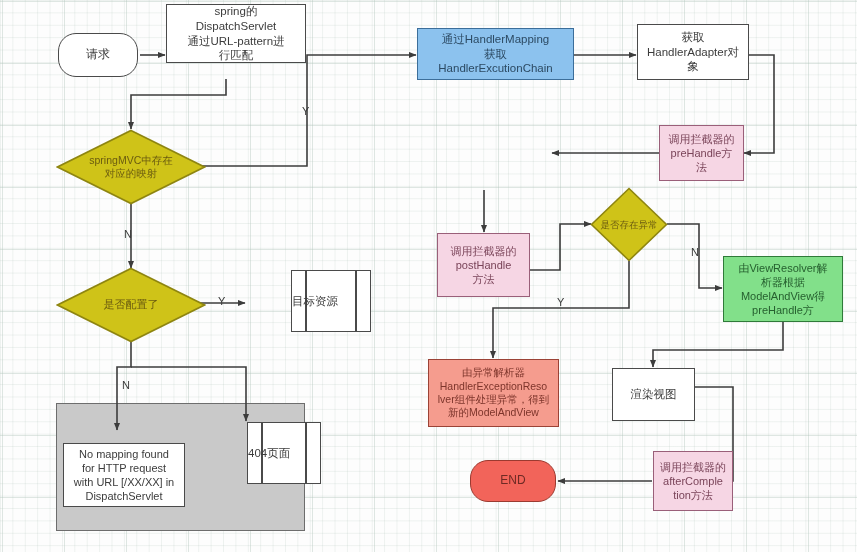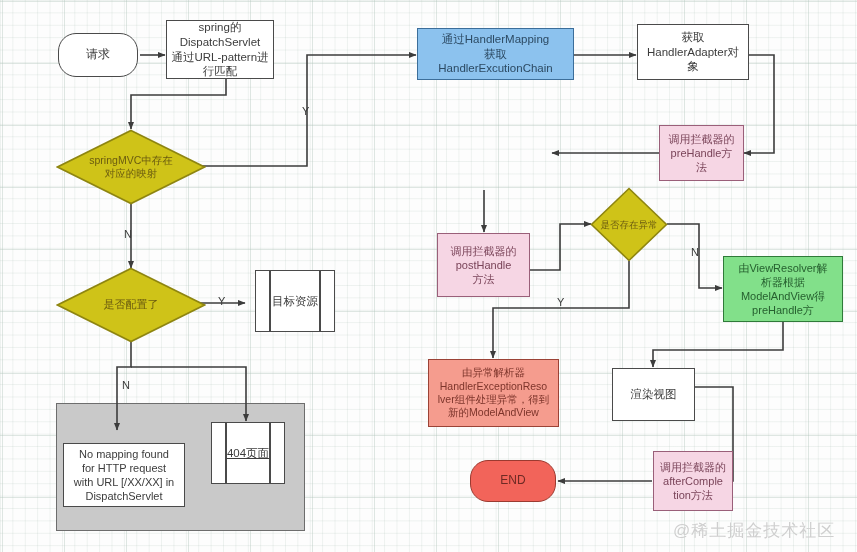--- a/index.html
+++ b/index.html
@@ -59,21 +59,21 @@
   .diamond-label{
     position:absolute;left:0;top:0;width:100%;height:100%;
     display:flex;align-items:center;justify-content:center;
     text-align:center;color:#6b5c10;white-space:pre-line;line-height:1.26;
   }
   .predef{
     position:absolute;
     box-sizing:border-box;
     border:1.6px solid #4a4a4a;
     background:#ffffff;
-    display:flex;align-items:center;justify-content:center;
+    display:flex;align-items:center;margin-left:36px;
   }
   .predef .bar{position:absolute;top:0;bottom:0;width:1.6px;background:#4a4a4a;}
   .predef .bar.l{left:13px;}
   .predef .bar.r{right:13px;}
   .predef .ptext{position:relative;z-index:2;color:#3c3c3c;text-align:center;}
 
   .graypanel{
     position:absolute;
     box-sizing:border-box;
     background:#c9c9c9;
@@ -139,21 +139,21 @@
       <path d="M197,303 L245,303"></path>
 
       <path d="M131,341 L131,367 L117,367 L117,430"></path>
 
       <path d="M131,367 L246,367 L246,421"></path>
     </g>
   </svg>
 
   <div class="node term" style="left:58px;top:33px;width:80px;height:44px;font-size:12px;">请求</div>
 
-  <div class="node rect" style="left:166px;top:20px;width:108px;height:59px;font-size:11.5px;">spring的
+  <div class="node rect" style="left:166px;top:4px;width:140px;height:59px;font-size:11.5px;">spring的
 DispatchServlet
 通过URL-pattern进
 行匹配</div>
 
   <div class="diamond-wrap" style="left:56px;top:129px;width:150px;height:76px;">
     <svg class="diamond-shape" viewBox="0 0 150 76" preserveAspectRatio="none">
       <polygon points="75,1.5 148.5,38 75,74.5 1.5,38" fill="#cfc318" stroke="#8e8510" stroke-width="1.6"></polygon>
     </svg>
     <div class="diamond-label" style="font-size:10.5px;">springMVC中存在
 对应的映射</div>
@@ -173,21 +173,21 @@
   </div>
 
   <div class="node rect" style="left:63px;top:431px;width:122px;height:64px;font-size:11px;margin-top:12px;">No mapping found
 for HTTP request
 with URL [/XX/XX] in
 DispatchServlet</div>
 
   <div class="predef" style="left:211px;top:422px;width:74px;height:62px;">
     <span class="bar l"></span>
     <span class="bar r"></span>
-    <span class="ptext" style="font-size:11.5px;text-decoration:underline;">404页面</span>
+    <span class="ptext" style="font-size:11.5px;">404页面</span>
   </div>
 
   <div class="node rect blue" style="left:417px;top:28px;width:157px;height:52px;font-size:11.5px;">通过HandlerMapping
 获取
 HandlerExcutionChain</div>
 
   <div class="node rect" style="left:637px;top:24px;width:112px;height:56px;font-size:11.5px;">获取
 HandlerAdapter对
 象</div>
 
@@ -225,15 +225,14 @@
 
   <div class="node end-term" style="left:470px;top:460px;width:86px;height:42px;font-size:12px;">END</div>
 
   <div class="edge-label" style="left:302px;top:105px;">Y</div>
   <div class="edge-label" style="left:124px;top:228px;">N</div>
   <div class="edge-label" style="left:218px;top:295px;">Y</div>
   <div class="edge-label" style="left:122px;top:379px;">N</div>
   <div class="edge-label" style="left:691px;top:246px;">N</div>
   <div class="edge-label" style="left:557px;top:296px;">Y</div>
 
-  <div class="watermark" style="left:673px;top:519px;">@稀土掘金技术社区</div>
 
 </div>
 
 </body></html>

